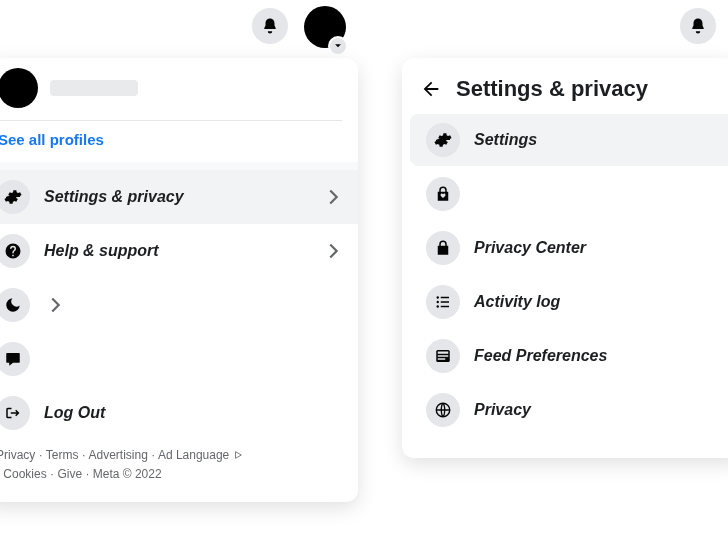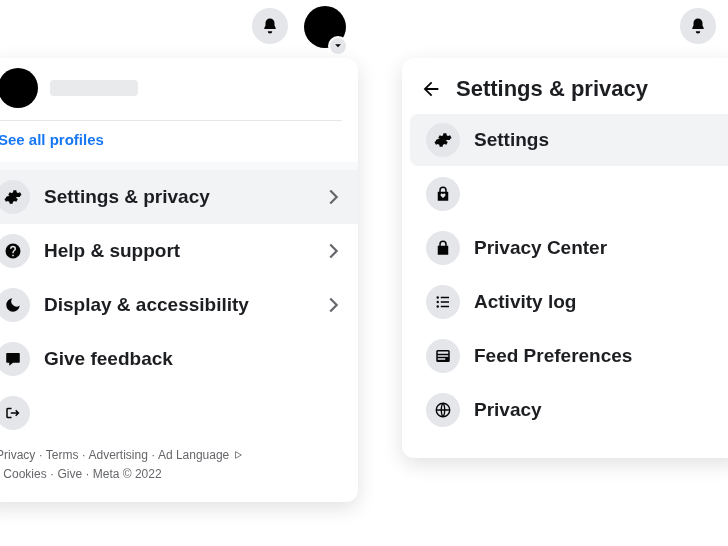--- a/index.html
+++ b/index.html
@@ -13,21 +13,21 @@
 .panelA{left:-18px;top:58px;width:376px;}
 .profile-row{padding:10px 16px 4px 16px;display:flex;align-items:center;gap:12px;}
 .profile-circ{width:40px;height:40px;background:#000;border-radius:50%;}
 .profile-name{width:88px;height:16px;background:#e9eaec;border-radius:4px;}
 .hr{height:1px;background:#e5e6e8;margin:8px 16px 2px 16px;}
 .link-all{color:#1877f2;font-weight:600;font-size:15px;padding:8px 16px 14px 16px;}
 .gap{height:8px;background:#f8f9fa;}
 .row{display:flex;align-items:center;gap:14px;padding:10px 14px;}
 .row.hov{background:#f2f3f5;}
 .iconwrap{width:34px;height:34px;min-width:34px;border-radius:50%;background:#e4e6ea;display:flex;align-items:center;justify-content:center;}
-.row .label{flex:1;font-weight:700;font-size:19px;}
+.row .label{flex:1;font-weight:700;font-size:16px;font-style:italic;}
 .chev{color:#65676b;}
 .footer{font-size:12px;color:#65676b;padding:6px 14px 18px 14px;line-height:1.6;}
 .footer span{white-space:nowrap;}
 .adtri{display:inline-block;transform:translateY(1px);}
 .topbar2{position:absolute;top:0;left:400px;width:328px;height:46px;}
 .bell2{position:absolute;right:12px;top:8px;width:36px;height:36px;background:#e4e6ea;border-radius:50%;display:flex;align-items:center;justify-content:center;}
 .panelB{left:402px;top:58px;width:340px;padding-bottom:20px;}
 .panelB .hdr{display:flex;align-items:center;gap:14px;padding:18px 18px 10px 18px;}
 .panelB .hdr h1{margin:0;font-size:22px;font-weight:800;}
 .panelB .row{padding:9px 16px;border-radius:8px;margin:2px 8px;}
@@ -93,43 +93,42 @@
           </svg>
       </span>
     </div>
 
     <div class="row">
       <div class="iconwrap">
         <svg width="18" height="18" viewBox="0 0 24 24" fill="#050505">
             <path d="M21 12.8A9 9 0 1 1 11.2 3a7 7 0 0 0 9.8 9.8Z"></path>
           </svg>
       </div>
-      <div class="label">Display &amp; accessibility</div>
       <span class="chev">
         <svg width="22" height="22" viewBox="0 0 24 24" fill="none" stroke="#65676b" stroke-width="2.4">
             <path d="M9 5l7 7-7 7"></path>
           </svg>
       </span>
     </div>
 
     <div class="row">
       <div class="iconwrap">
         <svg width="18" height="18" viewBox="0 0 24 24" fill="#050505">
             <path d="M4 4h16a1 1 0 0 1 1 1v11a1 1 0 0 1-1 1h-8l-5 4v-4H4a1 1 0 0 1-1-1V5a1 1 0 0 1 1-1Zm3 4h10v2H7Zm0 4h7v2H7Z"></path>
           </svg>
       </div>
-      <div class="label">Give feedback</div>
     </div>
 
     <div class="row">
       <div class="iconwrap">
         <svg width="18" height="18" viewBox="0 0 24 24" fill="#050505">
             <path d="M10 17v2H5a2 2 0 0 1-2-2V7a2 2 0 0 1 2-2h5v2H5v10Zm10.6-5-4.3 4.3-1.4-1.4 1.9-1.9H9v-2h7.8l-1.9-1.9 1.4-1.4Z"></path>
           </svg>
       </div>
+      <div class="label">Log Out</div>
     </div>
 
     <div class="footer">
       <span>Privacy</span><span> · </span><span>Terms</span><span> · </span><span>Advertising</span><span> · </span><span>Ad Language</span> <span class="adtri"><svg width="10" height="10" viewBox="0 0 24 24" fill="none" stroke="#65676b" stroke-width="2">
             <path d="M6 4l14 8-14 8V4Z"></path>
           </svg></span><span> · </span><span>Cookies</span><span> · </span><span>Give</span><span> · </span><span>Meta © 2022</span>
     </div>
   </div>
 
   <div class="topbar2">

